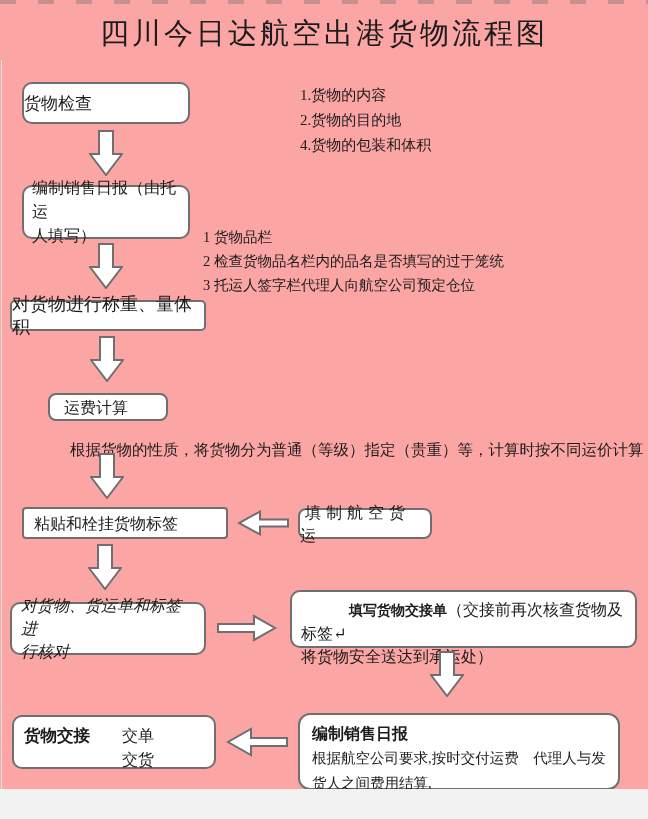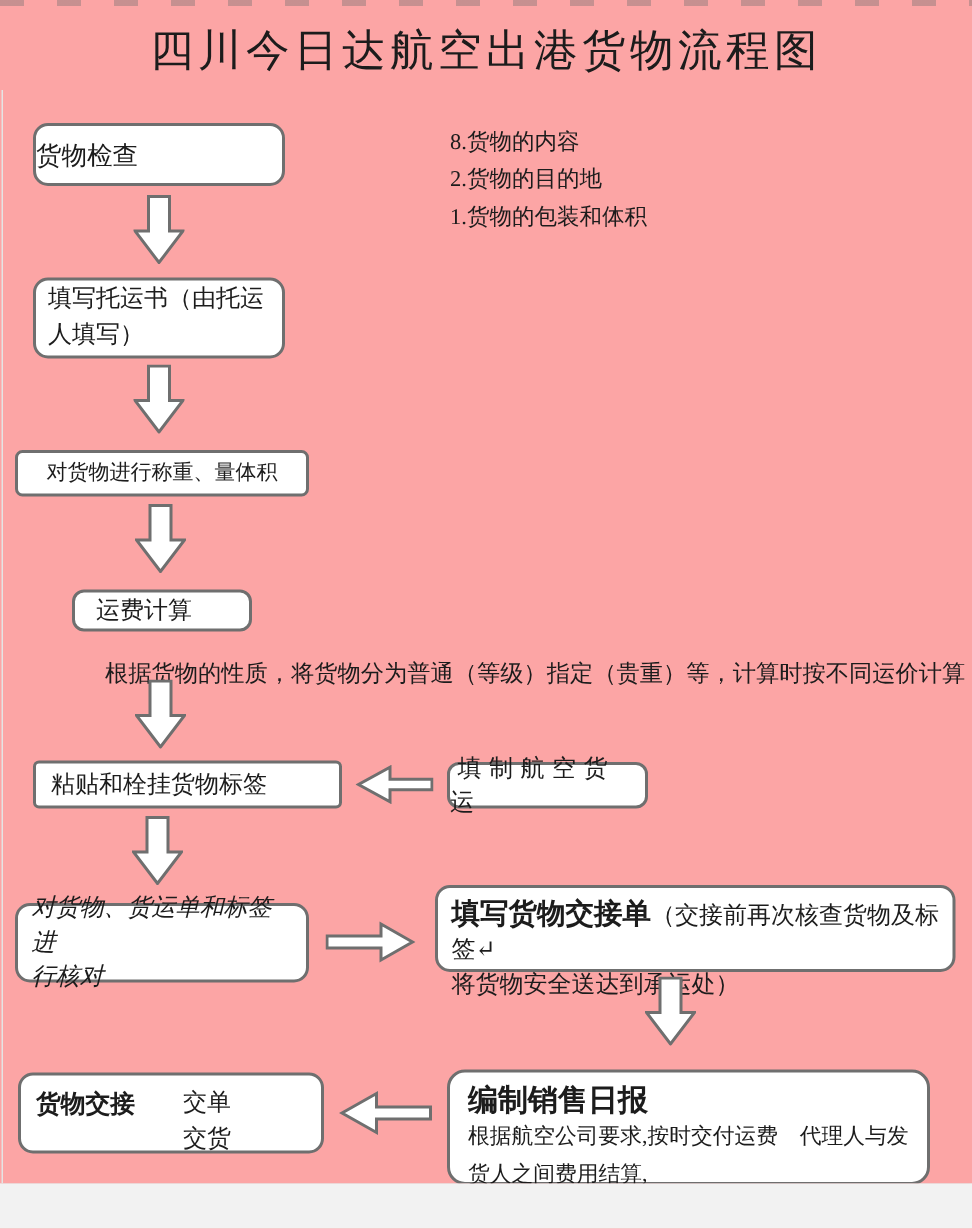--- a/index.html
+++ b/index.html
@@ -23,31 +23,31 @@
     font-size:29px;font-weight:500;letter-spacing:3px;white-space:nowrap;
   }
   .box{
     position:absolute;box-sizing:border-box;background:#fff;
     border:2px solid #6f6f6f;font-size:16px;line-height:23px;
     display:flex;align-items:center;
   }
   .pre{white-space:pre-line;}
   .b1{left:22px;top:82px;width:168px;height:42px;border-radius:10px;justify-content:flex-start;font-size:17px;}
   .b2{left:22px;top:185px;width:168px;height:54px;border-radius:10px;padding:3px 8px;line-height:24px;}
-  .b3{left:10px;top:300px;width:196px;height:31px;border-radius:5px;justify-content:center;font-size:14px;}
+  .b3{left:10px;top:300px;width:196px;height:31px;border-radius:5px;justify-content:center;font-size:18px;}
   .b4{left:48px;top:393px;width:120px;height:28px;border-radius:8px;padding-left:14px;}
   .b5{left:22px;top:507px;width:206px;height:32px;border-radius:4px;padding-left:10px;}
   .b6{left:298px;top:508px;width:134px;height:31px;border-radius:8px;justify-content:center;letter-spacing:5px;text-indent:5px;}
   .b7{left:290px;top:590px;width:347px;height:58px;border-radius:10px;padding:6px 9px;display:block;line-height:23px;}
-  .b7 b{font-size:19px;}
+  .b7 b{font-size:14px;margin-left:48px;}
   .b8{left:10px;top:602px;width:196px;height:53px;border-radius:10px;padding:4px 9px;line-height:23px;font-style:italic;}
   .b9{left:12px;top:715px;width:204px;height:54px;border-radius:10px;padding:7px 10px;display:flex;align-items:flex-start;gap:32px;line-height:24px;}
   .b9 b{font-size:16.5px;}
   .b10{left:298px;top:713px;width:322px;height:77px;border-radius:12px;padding:7px 12px;display:block;font-size:14.5px;line-height:25px;}
-  .b10 b{display:block;font-size:20px;line-height:24px;}
+  .b10 b{display:block;font-size:16px;line-height:24px;}
   .note{position:absolute;font-size:15px;line-height:25px;}
   .n1{left:300px;top:83px;}
   .n2{left:203px;top:225px;font-size:14.5px;line-height:24px;}
   .n3{left:30px;top:437px;font-size:15.5px;white-space:nowrap;margin-left:40px;}
   .note div{display:block;}
   .arrow{position:absolute;}
   .arrow path{fill:#ffffff;stroke:#6f6f6f;stroke-width:2;stroke-linejoin:miter;}
 </style>
 </head>
 <body>
@@ -58,21 +58,21 @@
   <div class="scan-left"></div>
   <div class="scan-bottom"></div>
 
   <div class="title">四川今日达航空出港货物流程图</div>
 
   <div class="box b1">
     <span class="pre">货物检查</span>
   </div>
 
   <div class="box b2">
-    <span class="pre">填写托运书（由托运
+    <span class="pre">编制销售日报（由托运
 人填写）</span>
   </div>
 
   <div class="box b3">
     <span>对货物进行称重、量体积</span>
   </div>
 
   <div class="box b4">
     <span>运费计算</span>
   </div>
@@ -101,25 +101,30 @@
 交货</span>
   </div>
 
   <div class="box b10">
     <b>编制销售日报</b>
     <span class="pre">根据航空公司要求,按时交付运费　代理人与发
 货人之间费用结算,</span>
   </div>
 
   <div class="note n1">
-    <div>8.货物的内容</div>
+    <div>1.货物的内容</div>
     <div>2.货物的目的地</div>
-    <div>1.货物的包装和体积</div>
+    <div>4.货物的包装和体积</div>
   </div>
 
+  <div class="note n2">
+    <div>1 货物品栏</div>
+    <div>2 检查货物品名栏内的品名是否填写的过于笼统</div>
+    <div>3 托运人签字栏代理人向航空公司预定仓位</div>
+  </div>
 
   <div class="note n3">根据货物的性质，将货物分为普通（等级）指定（贵重）等，计算时按不同运价计算</div>
 
   <svg class="arrow" style="left:89px;top:130px;" width="34" height="46" viewBox="0 0 34 46">
     <path d="M10 1 H24 V24 H33 L17 45 L1 24 H10 Z"></path>
   </svg>
 
   <svg class="arrow" style="left:89px;top:243px;" width="34" height="46" viewBox="0 0 34 46">
     <path d="M10 1 H24 V24 H33 L17 45 L1 24 H10 Z"></path>
   </svg>

